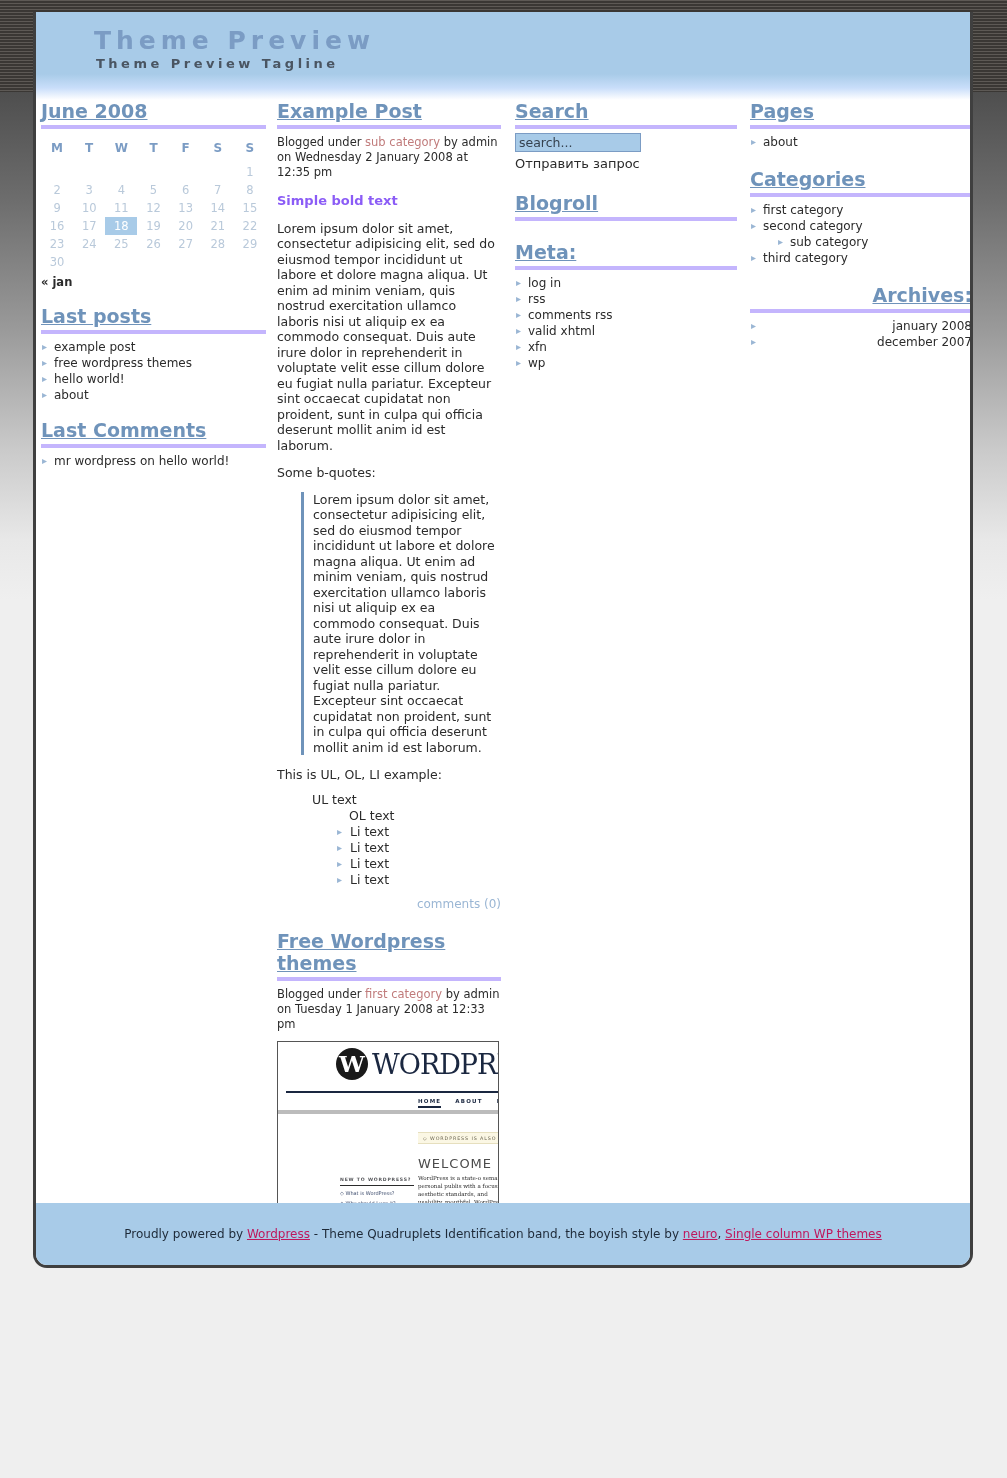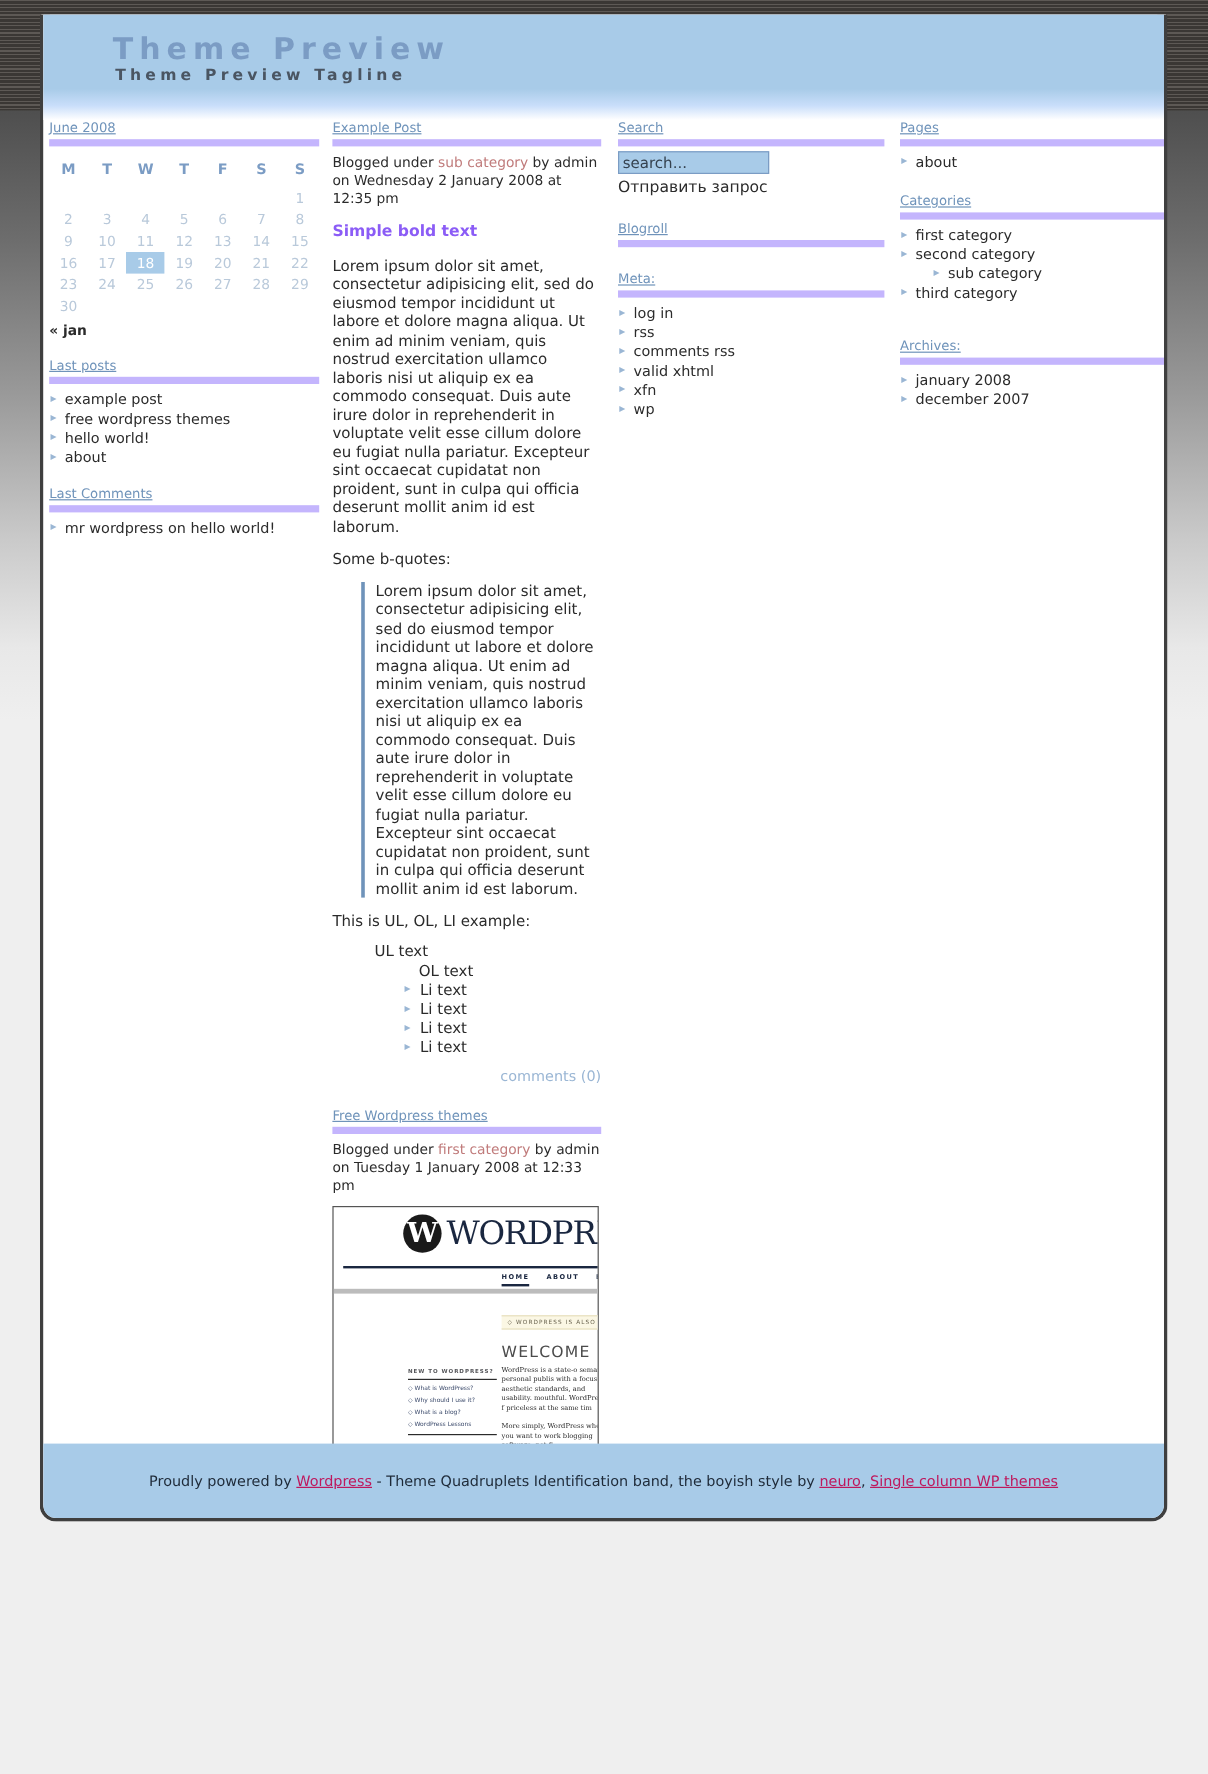--- a/index.html
+++ b/index.html
@@ -58,23 +58,23 @@
 
   
   #columns { position:relative; padding:0; }
   .col { position:absolute; top:0; }
   #col-left   { left:5px;   width:225px; }
   #col-main   { left:241px; width:224px; }
   #col-side1  { left:479px; width:222px; }
   #col-side2  { left:714px; width:222px; }
 
   h2.widget-title, h2.post-title {
-    font-size:11px; font-weight:normal; color:#6f93ba;
+    font-size:19px; font-weight:bold; color:#6f93ba;
     margin:0 0 4px 0; padding:0 0 3px 0;
-    border-bottom:6px solid #c4b5fd;
+    border-bottom:4px solid #c4b5fd;
     font-family:"DejaVu Sans", sans-serif;
   }
   h2.widget-title span, h2.post-title a { text-decoration:underline; color:#6f93ba; }
   .widget { margin-bottom:16px; }
 
   ul.linklist { list-style:none; margin:5px 0 0 0; padding:0; }
   ul.linklist li {
     font-size:12px; color:#2b2b2b; line-height:16px;
     padding-left:13px; position:relative;
   }
@@ -421,21 +421,21 @@
         <h2 class="widget-title"><span>Categories</span></h2>
         <ul class="linklist" id="list-categories">
             <li><a href="#">first category</a></li>
             <li><a href="#">second category</a><ul class="linklist sublist">
                 <li><a href="#">sub category</a></li>
               </ul></li>
             <li><a href="#">third category</a></li>
           </ul>
       </div>
 
-      <div class="widget" style="margin-top:30px;">
+      <div class="widget" style="margin-top:18px;text-align:right;">
         <h2 class="widget-title"><span>Archives:</span></h2>
         <ul class="linklist" id="list-archives">
             <li><a href="#">january 2008</a></li>
             <li><a href="#">december 2007</a></li>
           </ul>
       </div>
 
     </div>
 
   </div>

